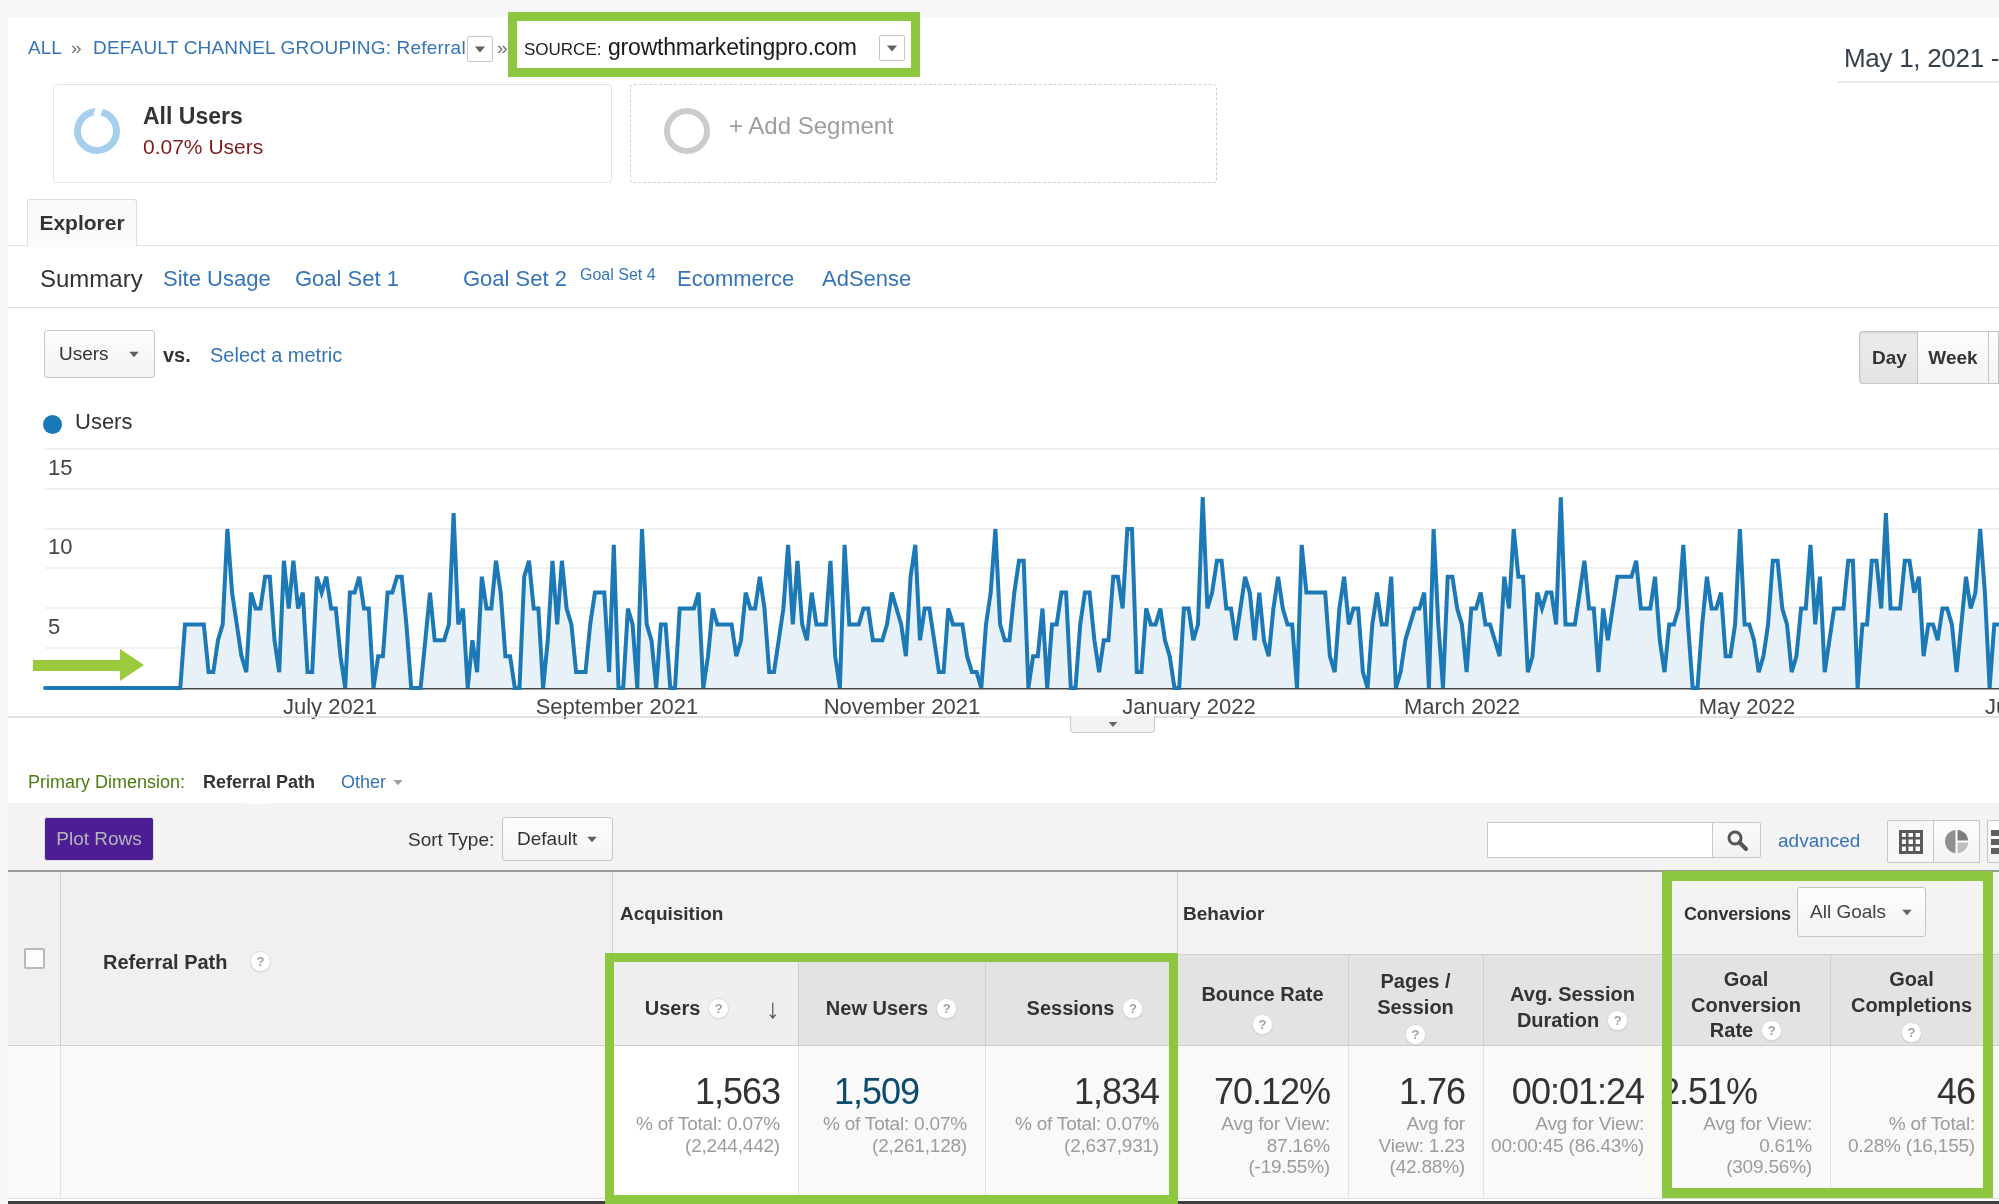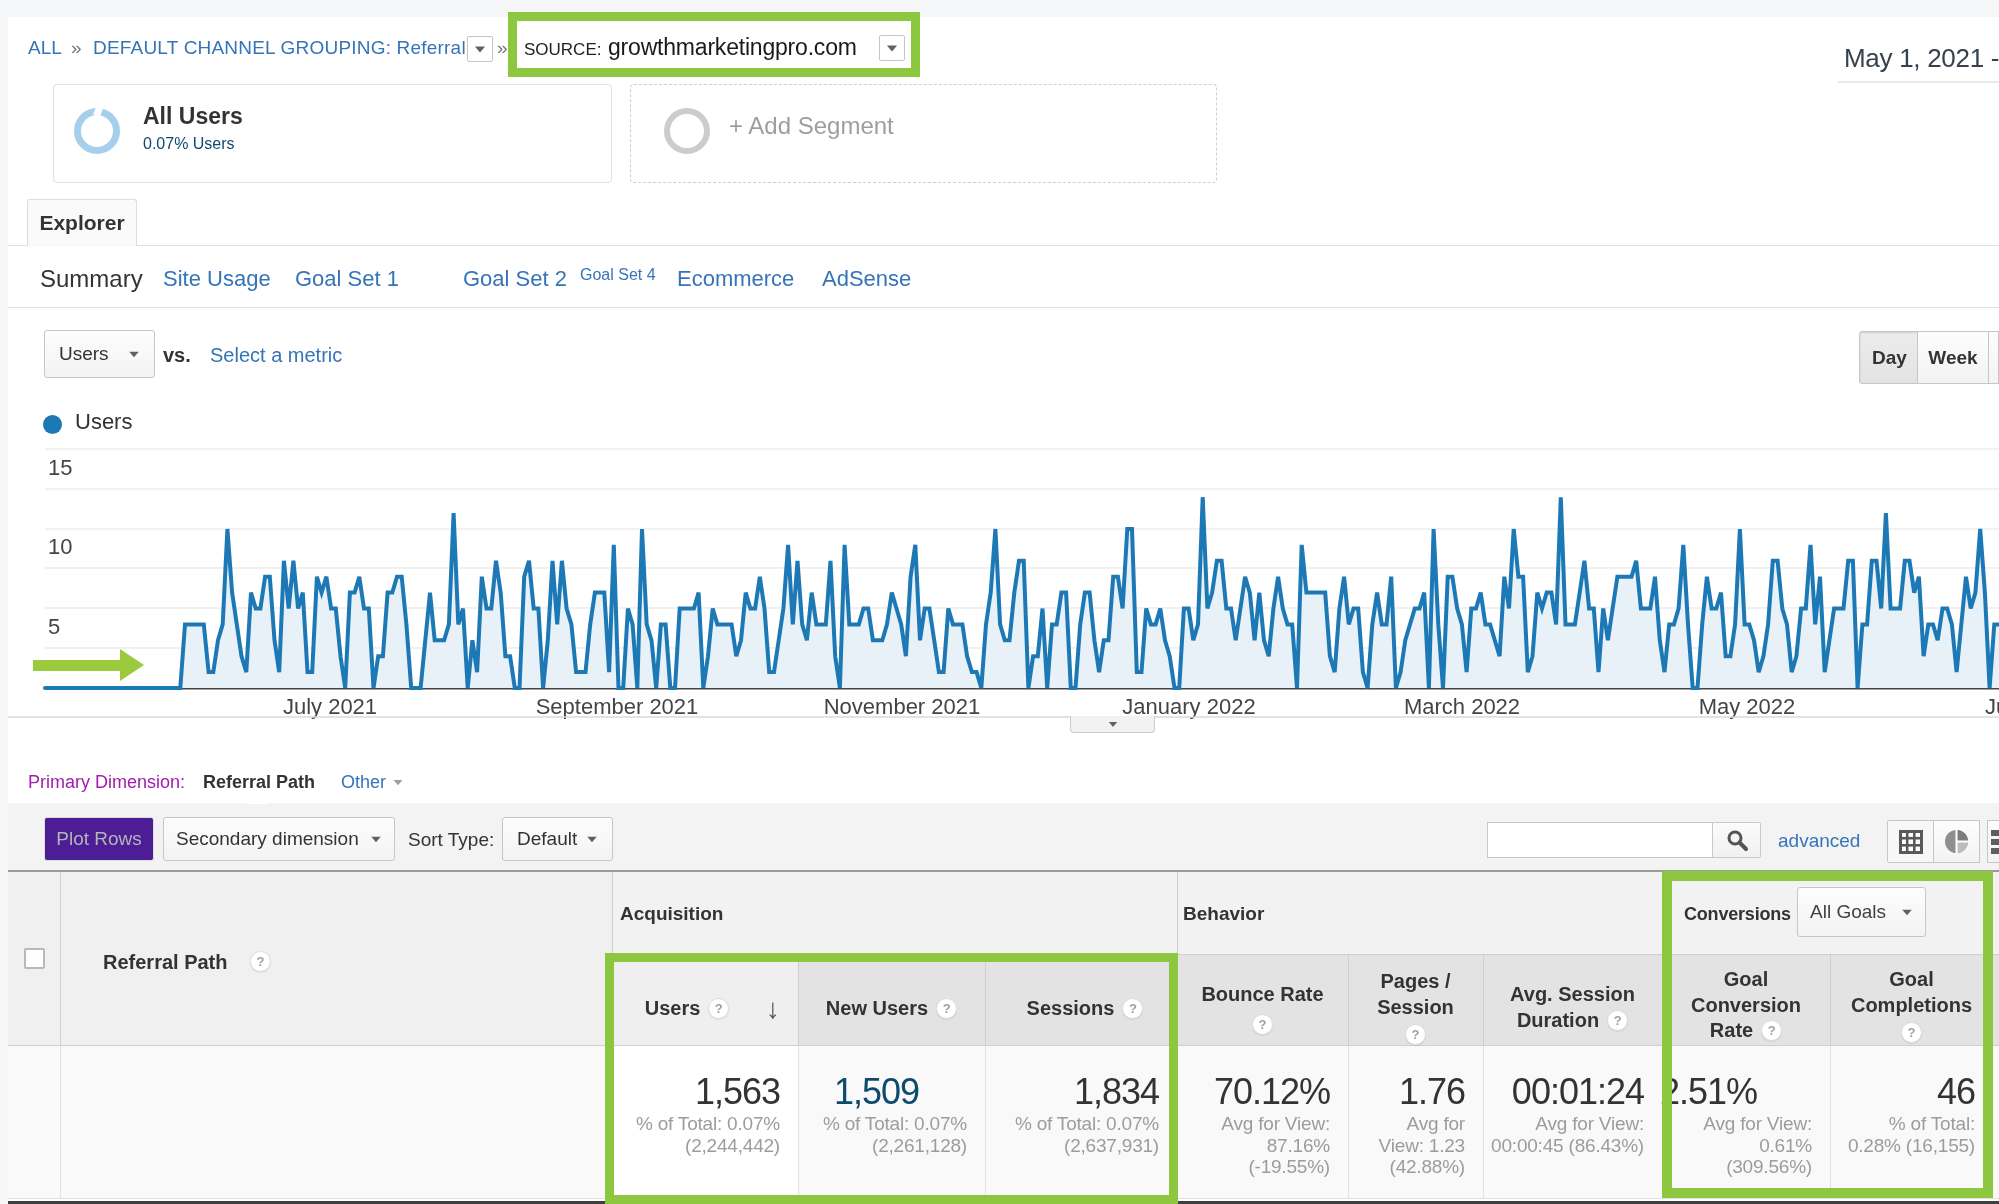--- a/index.html
+++ b/index.html
@@ -35,21 +35,21 @@
       <div class="tri-down" style="transform:scale(0.85);"></div>
     </div>
 
 <div class="abs" style="left:1844px;top:43px;font-size:26px;letter-spacing:-0.3px;color:#36414c;">May 1, 2021 -</div>
 <div class="abs" style="left:1838px;top:81px;width:161px;height:2px;background:#e8e8e8;"></div>
 
 <div class="abs" style="left:53px;top:84px;width:559px;height:99px;border:1px solid #e2e2e2;border-radius:4px;box-sizing:border-box;background:#fff;"></div>
 <div class="abs" style="left:74px;top:108px;width:46px;height:46px;border-radius:50%;border:7px solid #a6cfec;box-sizing:border-box;"></div>
 <div class="abs" style="left:95px;top:105px;width:7px;height:11px;background:#fff;transform:rotate(22deg);"></div>
 <div class="abs" style="left:143px;top:103px;font-size:23px;font-weight:bold;color:#333;">All Users</div>
-<div class="abs" style="left:143px;top:135px;font-size:16px;color:#0c4a6e;">0.07% Users</div>
+<div class="abs" style="left:143px;top:135px;font-size:21px;color:#7f1d1d;">0.07% Users</div>
 <div class="abs" style="left:630px;top:84px;width:587px;height:99px;border:1px dashed #cfcfcf;border-radius:4px;box-sizing:border-box;"></div>
 <div class="abs" style="left:664px;top:108px;width:46px;height:46px;border-radius:50%;border:6px solid #ccc;box-sizing:border-box;"></div>
 <div class="abs" style="left:729px;top:112px;font-size:24px;color:#9e9e9e;">+ Add Segment</div>
 
 <div class="hline" style="left:8px;top:245px;width:1991px;"></div>
 <div class="abs" style="left:27px;top:199px;width:110px;height:47px;background:#fafafa;border:1px solid #ddd;border-bottom:none;border-radius:3px 3px 0 0;box-sizing:border-box;z-index:2;display:flex;align-items:center;justify-content:center;font-size:21px;font-weight:bold;color:#333;">Explorer</div>
 <div class="abs" style="left:28px;top:245px;width:108px;height:2px;background:#fafafa;z-index:3;"></div>
 
 <div class="abs" style="left:40px;top:265px;font-size:24px;color:#333;">Summary</div>
 <div class="abs link" style="left:163px;top:266px;font-size:22px;">Site Usage</div>
@@ -93,29 +93,28 @@
 <text x="2032" y="284" font-size="22" fill="#444" text-anchor="middle">July 2022</text>
 
 <line x1="8" y1="287" x2="1999" y2="287" stroke="#dadada" stroke-width="1.5"></line>
 <polygon points="33,230 120,230 120,219 144,235 120,251 120,241 33,241" fill="#9bcb3c"></polygon>
 </svg>
 
 <div class="abs" style="left:1070px;top:716px;width:85px;height:17px;background:#f2f2f2;border:1px solid #ccc;border-top:none;border-radius:0 0 4px 4px;box-sizing:border-box;display:flex;align-items:center;justify-content:center;">
       <div class="tri-down" style="transform:scale(0.7);"></div>
     </div>
 
-<div class="abs" style="left:28px;top:772px;font-size:18px;color:#a21caf;">Primary Dimension:</div>
+<div class="abs" style="left:28px;top:772px;font-size:18px;color:#4d7c0f;">Primary Dimension:</div>
 <div class="abs" style="left:203px;top:772px;font-size:18px;font-weight:bold;color:#333;">Referral Path</div>
 <div class="abs link" style="left:341px;top:772px;font-size:18px;">Other</div>
 <div class="abs tri-down" style="left:392px;top:779px;border-top-color:#9e9e9e;transform:scale(0.75);"></div>
 
 <div class="abs" style="left:8px;top:803px;width:1991px;height:69px;background:#f3f3f3;"></div>
 <div class="abs" style="left:246px;top:794px;width:0;height:0;border-left:11px solid transparent;border-right:11px solid transparent;border-bottom:10px solid #fff;z-index:2;"></div>
 <div class="btn" style="left:44px;top:817px;width:110px;height:44px;background:#4c1d95;border-color:#dedede;color:#b5b5b5;">Plot Rows</div>
-<div class="btn" style="left:163px;top:817px;width:232px;height:44px;justify-content:space-between;padding:0 12px;">Secondary dimension<div class="tri-down" style="transform:scale(0.8);"></div></div>
 <div class="abs" style="left:408px;top:829px;font-size:19px;color:#333;">Sort Type:</div>
 <div class="btn" style="left:502px;top:817px;width:111px;height:44px;justify-content:space-between;padding:0 14px;">Default<div class="tri-down" style="transform:scale(0.8);"></div></div>
 <div class="abs" style="left:1487px;top:822px;width:226px;height:36px;background:#fff;border:1px solid #c9c9c9;box-sizing:border-box;"></div>
 <div class="abs" style="left:1712px;top:822px;width:49px;height:36px;background:linear-gradient(#fbfbfb,#f1f1f1);border:1px solid #c9c9c9;border-radius:0 2px 2px 0;box-sizing:border-box;display:flex;align-items:center;justify-content:center;">
 <svg width="24" height="24" viewBox="0 0 24 24">
         <circle cx="10" cy="10" r="6" fill="none" stroke="#555" stroke-width="3"></circle>
         <line x1="14.5" y1="14.5" x2="21" y2="21" stroke="#555" stroke-width="4" stroke-linecap="round"></line>
       </svg>
 </div>
 <div class="abs link" style="left:1778px;top:830px;font-size:19px;">advanced</div>

